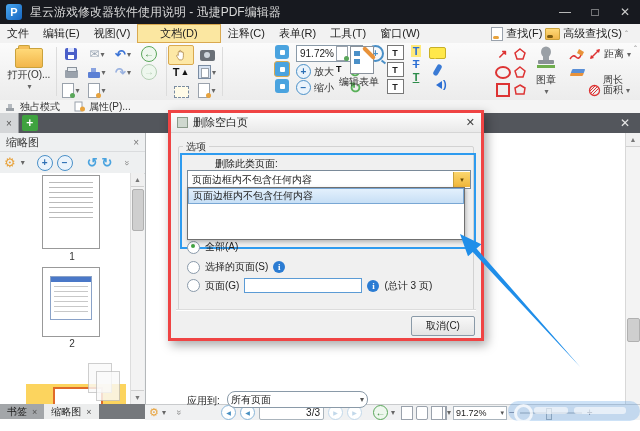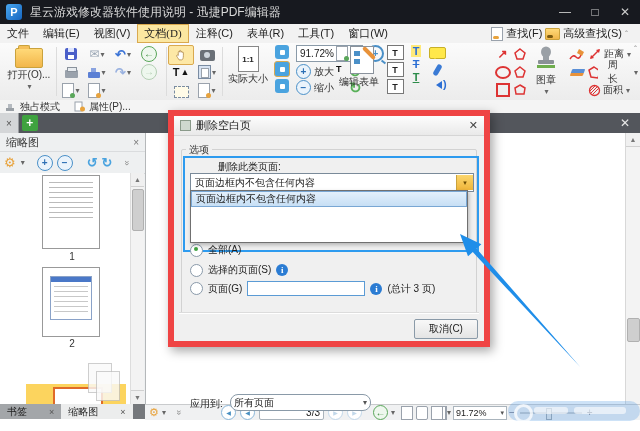--- a/index.html
+++ b/index.html
@@ -13,21 +13,21 @@
   .logo{width:16px;height:16px;margin:0 8px 0 6px;border-radius:3px;background:linear-gradient(135deg,#49a7f0,#1565c0);
         color:#fff;font-weight:bold;font-size:11px;display:flex;align-items:center;justify-content:center;}
   .title-text{color:#d8d8d8;font-size:12px;}
   .win-btns{margin-left:auto;display:flex;height:24px;}
   .win-btn{width:30px;height:24px;color:#ccc;display:flex;align-items:center;justify-content:center;font-size:12px;}
 
   
   .menubar{position:absolute;left:0;top:24px;width:640px;height:19px;background:#f2f2f2;
            border-bottom:1px solid #e2e2e2;display:flex;align-items:center;}
   .menu-item{padding:2px 7px;}
-  .menu-item.active{background:#fbe7a1;border:1px solid #d9a94f;padding:1px 6px;font-family:Liberation Serif, serif;}
+  .menu-item.active{background:#fbe7a1;border:1px solid #d9a94f;padding:1px 22px;}
   .menu-right{margin-left:auto;display:flex;align-items:center;gap:3px;padding-right:12px;}
   .mi-doc{width:10px;height:12px;background:#fff;border:1px solid #9aa2ac;position:relative;}
   .mi-doc::after{content:"";position:absolute;left:1px;bottom:1px;width:6px;height:3px;background:#e8a33d;border-radius:2px;}
   .mi-folder{width:13px;height:10px;background:linear-gradient(#ffd978,#f0b64a);border:1px solid #caa23c;border-radius:1px;position:relative;}
   .mi-folder::after{content:"";position:absolute;left:1px;bottom:1px;width:6px;height:3px;background:#7a5a10;border-radius:2px;}
   .chev-collapse{color:#999;font-size:9px;}
 
   
   .toolbar{position:absolute;left:0;top:43px;width:640px;height:57px;background:linear-gradient(#fbfbfb,#ececec);
            border-bottom:1px solid #d5d5d5;}
@@ -129,42 +129,42 @@
   .pt-mini{position:absolute;left:7px;top:8px;right:7px;height:42px;border:1px solid #8aa2c8;}
   .pt-mini::before{content:"";position:absolute;left:0;top:0;right:0;height:5px;background:#4a78c8;}
   .pt-mini::after{content:"";position:absolute;left:3px;top:9px;right:3px;height:26px;
             background:repeating-linear-gradient(#c8c8c8 0 1px,transparent 1px 5px);}
   .pnum{position:absolute;width:100%;text-align:center;font-size:10px;color:#333;}
   .sel-block{position:absolute;left:26px;top:211px;width:100px;height:60px;background:#fcd45e;}
   .thumb3{position:absolute;left:27px;top:3px;width:48px;height:52px;background:#fff;border:1px solid #999;}
   .thumb3-top{position:absolute;left:-1px;top:-1px;width:46px;height:18px;background:#fff;border:2px solid #e06a28;}
   .ghost{position:absolute;border:1px solid #c2c2c2;background:#fafafa;opacity:.8;}
   .side-tabs{position:absolute;left:0;top:404px;width:145px;height:15px;background:#75787c;display:flex;font-size:10px;}
-  .stab{height:15px;display:flex;align-items:center;gap:22px;padding:0 7px;color:#222;}
+  .stab{height:15px;display:flex;align-items:center;gap:5px;padding:0 7px;color:#222;}
   .stab .x{font-size:9px;color:#555;}
   .stab.inactive{background:#a3a6a9;}
   .stab.active{background:#eceded;}
 
   
   .statusbar{position:absolute;left:145px;top:404px;width:495px;height:15px;background:#f0f1f2;border-top:1px solid #c9cbcd;font-size:10px;}
   .sb{position:absolute;top:0;height:15px;display:flex;align-items:center;}
   .nav-circ{width:13px;height:13px;border-radius:50%;border:1px solid #8ab6d9;color:#4a90c2;background:#fff;
             display:flex;align-items:center;justify-content:center;font-size:6px;line-height:1;}
   .nav-circ.dis{border-color:#c2d8ea;color:#c2d8ea;}
   .pagebox{width:60px;height:12px;background:#fff;border:1px solid #aab4bc;border-radius:2px;text-align:right;padding-right:3px;font-size:10px;line-height:12px;}
   .sb-pageicon{width:10px;height:12px;background:#fff;border:1px solid #9aa2ac;}
   .sb-zoom{width:48px;height:12px;background:#fff;border:1px solid #aab4bc;display:flex;align-items:center;padding:0 2px;font-size:9px;}
   .slider-track{width:62px;height:2px;background:#c5c8cc;position:relative;}
   .slider-handle{position:absolute;left:26px;top:-4px;width:4px;height:10px;background:#e8e8e8;border:1px solid #9aa2ac;}
   .wm{position:absolute;right:0;top:-4px;width:132px;height:20px;background:rgba(100,165,230,.32);border-radius:10px;}
   .wm-ring{position:absolute;left:6px;top:3px;width:13px;height:13px;border:3px solid rgba(255,255,255,.75);border-radius:50%;}
   .wm-bar{position:absolute;top:6px;height:7px;background:rgba(255,255,255,.6);border-radius:3px;}
 
   
-  .dialog{position:absolute;left:168px;top:110px;width:310px;height:225px;background:#f0f0f0;border:6px solid #ef4444;
+  .dialog{position:absolute;left:168px;top:110px;width:310px;height:225px;background:#f0f0f0;border:3px solid #ef4444;
           box-shadow:3px 4px 10px rgba(0,0,0,.35);z-index:20;}
   .dlg-title{height:19px;background:linear-gradient(#fdfdfd,#e9e9e9);border-bottom:1px solid #d5d5d5;display:flex;align-items:center;padding:0 6px;gap:5px;}
   .dlg-ico{width:9px;height:9px;background:#cfd8cf;border:1px solid #8a9a8a;}
   .dlg-x{margin-left:auto;color:#444;font-size:11px;}
   .group{position:absolute;left:7px;top:33px;width:294px;height:163px;border:1px solid #d2d2d2;border-radius:2px;}
   .group-label{position:absolute;left:12px;top:27px;background:#f0f0f0;padding:0 3px;font-size:10px;color:#333;z-index:2;}
   .blue-box{position:absolute;left:9px;top:40px;width:292px;height:92px;border:2px solid #2e9bef;z-index:3;}
   .dlg-lab{position:absolute;font-size:10px;color:#222;}
   .dlg-combo{position:absolute;left:16px;top:57px;width:282px;height:17px;background:#fff;border:1px solid #7a8a99;display:flex;align-items:center;z-index:4;}
   .dlg-combo .txt{padding-left:4px;font-size:10px;}
@@ -296,26 +296,20 @@
       <div class="tbtn">
           <span class="i-marq"></span>
         </div>
       <div class="tbtn">
           <span class="i-docx c-orange"></span>
           <span class="cv">▾</span>
         </div>
     </div>
     <div class="vsep" style="left:222px;"></div>
 
-    <div class="tg" style="left:226px;width:44px;text-align:center;padding-top:3px;">
-      <div style="display:flex;justify-content:center;">
-          <span class="i-11">1:1</span>
-        </div>
-      <div class="tlabel">实际大小</div>
-    </div>
 
     <div class="tg" style="left:272px;width:20px;display:flex;flex-direction:column;gap:2px;padding-top:2px;align-items:center;">
       <span class="i-fit"></span>
       <span class="i-fit hl"></span>
       <span class="i-fit"></span>
     </div>
 
     <div class="tg" style="left:296px;width:104px;padding-top:2px;">
       <div class="flex" style="gap:4px;">
         <div class="combo" style="width:62px;height:15px;padding-left:3px;">
@@ -416,21 +410,21 @@
             <line x1="3" y1="11" x2="11" y2="3" stroke="#d33" stroke-width="1.5"></line>
             <polygon points="12,2 8,3 11,6" fill="#d33"></polygon>
             <polygon points="2,12 6,11 3,8" fill="#d33"></polygon>
           </svg>
           <span class="red-label">距离</span>
           <span class="cv">▾</span>
         </div>
       <div class="tbtn">
           <span class="i-eraser"></span>
         </div>
-      <div class="tbtn" style="justify-content:flex-start;gap:10px;">
+      <div class="tbtn" style="justify-content:flex-start;gap:10px;flex-direction:column;">
           <svg width="13" height="13">
             <polygon points="6,1 12,5 10,12 3,11 1,4" fill="none" stroke="#d33" stroke-width="1.5"></polygon>
           </svg>
           <span class="red-label">周长</span>
           <span class="cv">▾</span>
         </div>
       <div class="tbtn"></div>
       <div class="tbtn" style="justify-content:flex-start;gap:2px;">
           <svg width="13" height="13">
             <circle cx="6.5" cy="6.5" r="5" fill="none" stroke="#d33" stroke-width="1.3"></circle>

